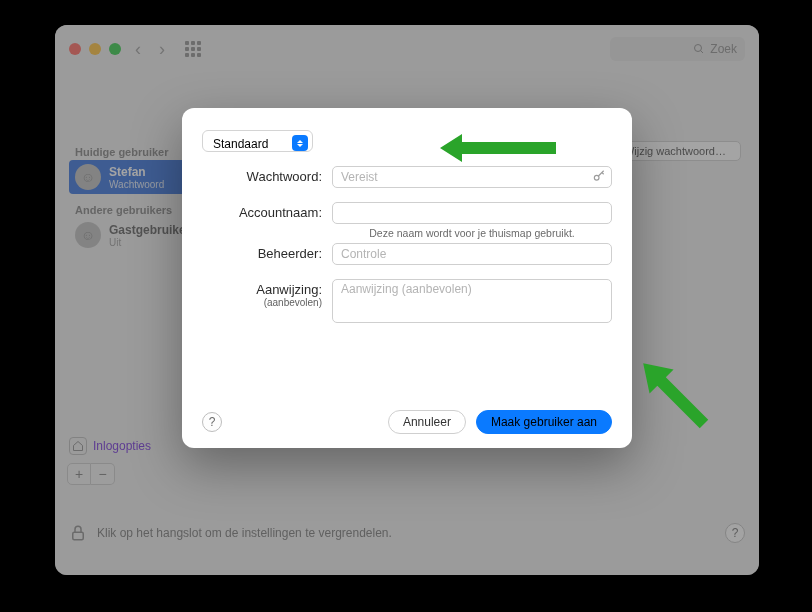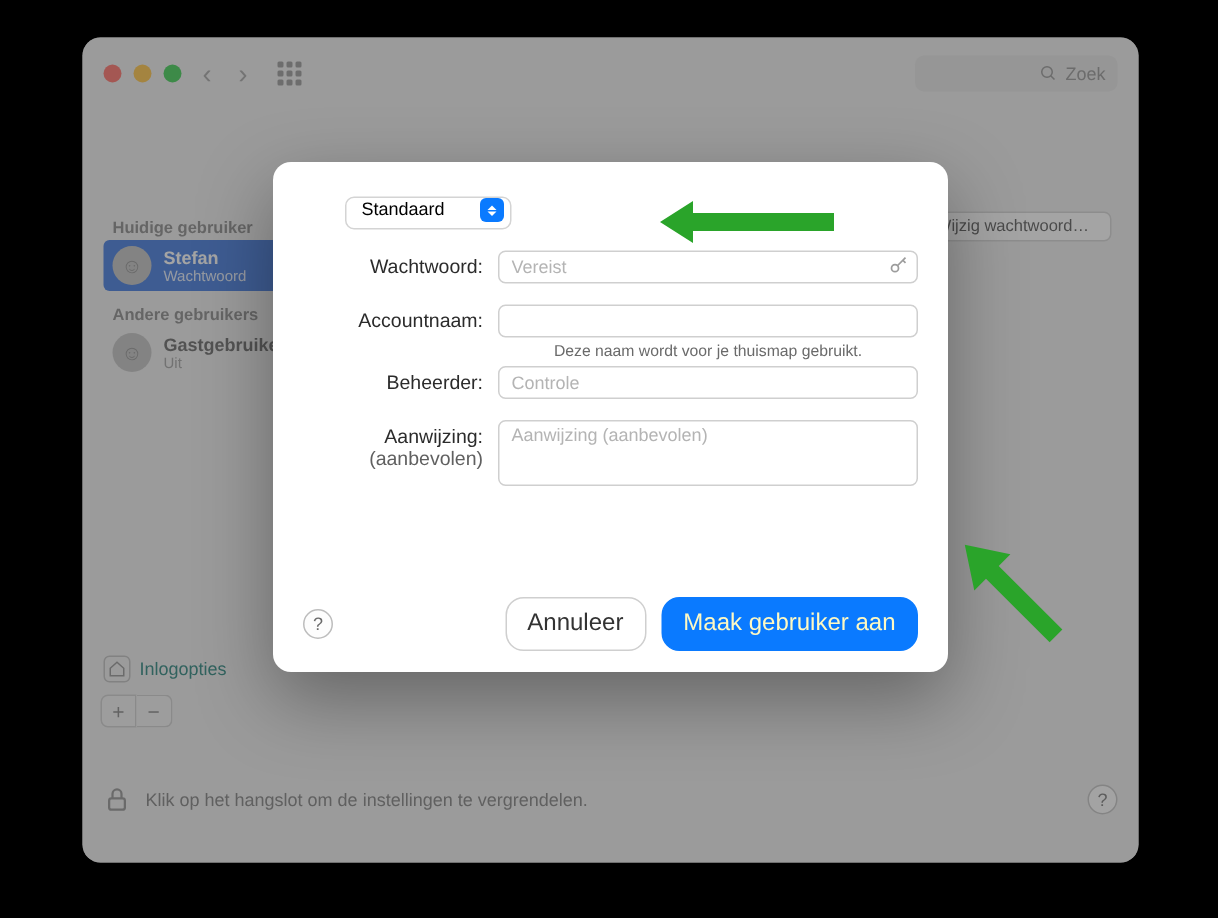--- a/index.html
+++ b/index.html
@@ -26,58 +26,58 @@
   .sidebar { position:absolute; left:14px; top:95px; width:180px;margin-top:24px; }
   .sect { font-size:11px; color:#7c7c7c; font-weight:600; padding:2px 6px;}
   .user-row { display:flex; align-items:center; gap:8px; padding:4px 6px; border-radius:4px; font-size:12px; }
   .user-row.sel { background:#2a69d9; color:#fff;}
   .avatar{width:26px;height:26px;border-radius:50%;background:#bbb;display:flex;align-items:center;justify-content:center;color:#888;font-size:14px}
   .u-name{font-weight:600} .u-role{font-size:10px;opacity:.85}
   .tabs { position:absolute; left:0; right:0; top:88px; display:flex; justify-content:center; gap:0; }
   .tab { font-size:12px; padding:3px 12px; border:1px solid #cdcdcd; background:#f6f6f6; color:#555;}
   .tab:first-child{border-radius:5px 0 0 5px}.tab:last-child{border-radius:0 5px 5px 0;border-left:0}
   .chpw-btn { position:absolute; right:18px; top:116px; font-size:11px; background:#fff; border:1px solid #cfcfcf; border-radius:5px; padding:3px 14px; color:#444; }
-  .loginopt { position:absolute; left:14px; bottom:120px; display:flex; align-items:center; gap:6px; font-size:12px; color:#0f766e;}
+  .loginopt { position:absolute; left:14px; bottom:120px; display:flex; align-items:center; gap:6px; font-size:12px; color:#6d28d9;}
   .loginopt .homeico{width:18px;height:18px;border:1px solid #b8b8b8;border-radius:4px;display:flex;align-items:center;justify-content:center}
   .plusminus { position:absolute; left:12px; bottom:90px; display:flex; }
   .pm { width:24px;height:22px;border:1px solid #c9c9c9;background:#f1f1f1;display:flex;align-items:center;justify-content:center;font-size:14px;color:#777;}
   .pm:first-child{border-radius:5px 0 0 5px}.pm:last-child{border-radius:0 5px 5px 0;border-left:0}
   .lockrow{position:absolute;left:14px;bottom:32px;display:flex;align-items:center;gap:10px;font-size:12px;color:#717171}
   .lockico{width:18px;height:20px}
   .help-round{width:20px;height:20px;border:1px solid #bdbdbd;border-radius:50%;display:flex;align-items:center;justify-content:center;font-size:12px;color:#6a6a6a;background:#fdfdfd}
   .help-bg{position:absolute;right:14px;bottom:32px}
 
   
   .sheet {
     position:absolute; left:182px; top:108px; width:450px; height:340px;
     background:#fff; border-radius:12px; box-shadow:0 18px 50px rgba(0,0,0,0.35);
     z-index:10; padding:22px 20px 16px 20px;
   }
   .form-row { display:flex; align-items:flex-start; margin-bottom:14px; }
   .form-row.tight{margin-bottom:4px}
   .lbl { width:130px; text-align:right; font-size:13px; color:#2b2b2b; padding-right:10px; padding-top:3px; display:flex;flex-direction:column;align-items:flex-end}
-  .lbl .sub{font-size:13px;color:#606060}
+  .lbl .sub{font-size:10px;color:#606060}
   .ctl { flex:1; }
   .select-trig {
-    display:inline-flex; align-items:flex-start; border:1px solid #d4d4d4; border-radius:6px;
-    height:22px; font-size:12px; padding:0 4px 0 10px; background:#fff; gap:24px;margin-left:28px;
+    display:inline-flex; align-items:flex-end; border:1px solid #d4d4d4; border-radius:6px;
+    height:22px; font-size:12px; padding:0 4px 0 10px; background:#fff; gap:24px;
   }
   .updn{width:16px;height:16px;background:#0a7aff;border-radius:4px;display:flex;flex-direction:column;align-items:center;justify-content:center;gap:0}
   .updn span{width:0;height:0;border-left:3px solid transparent;border-right:3px solid transparent}
   .updn .up{border-bottom:3px solid #fff;margin-bottom:1px}.updn .dn{border-top:3px solid #fff}
   .txt-input{width:100%;height:22px;border:1px solid #cfcfcf;border-radius:5px;font-size:12px;padding:2px 8px;color:#333;background:#fff}
   .txt-input::placeholder{color:#b4b4b4}
   .txt-input.focus{border:2px solid #4a8ff6; box-shadow:0 0 0 2px rgba(74,143,246,0.25)}
   .ta{height:44px;resize:none}
   .hint{font-size:10.5px;color:#6a6a6a;text-align:center;margin-top:3px}
   .pw-wrap{position:relative}
   .key-ico{position:absolute;right:6px;top:3px;width:14px;height:14px;color:#9c9c9c}
   .sheet-footer{position:absolute;left:0;right:0;bottom:14px;display:flex;align-items:center;padding:0 20px;gap:10px}
-  .btn{height:36px;border-radius:12px;font-size:16px;padding:0 14px;border:1px solid #cfcfcf;background:#fff;color:#333;cursor:pointer}
-  .btn.primary{background:#0a7aff;border-color:#0a7aff;color:#fef9c3}
+  .btn{height:24px;border-radius:12px;font-size:12px;padding:0 14px;border:1px solid #cfcfcf;background:#fff;color:#333;cursor:pointer}
+  .btn.primary{background:#0a7aff;border-color:#0a7aff;color:#000000}
   .spacer{flex:1}
 
   
   .arrow { position:absolute; z-index:20; }
   .arrow svg{display:block}
 </style>
 </head>
 <body>
 
 <div class="bgwin">

